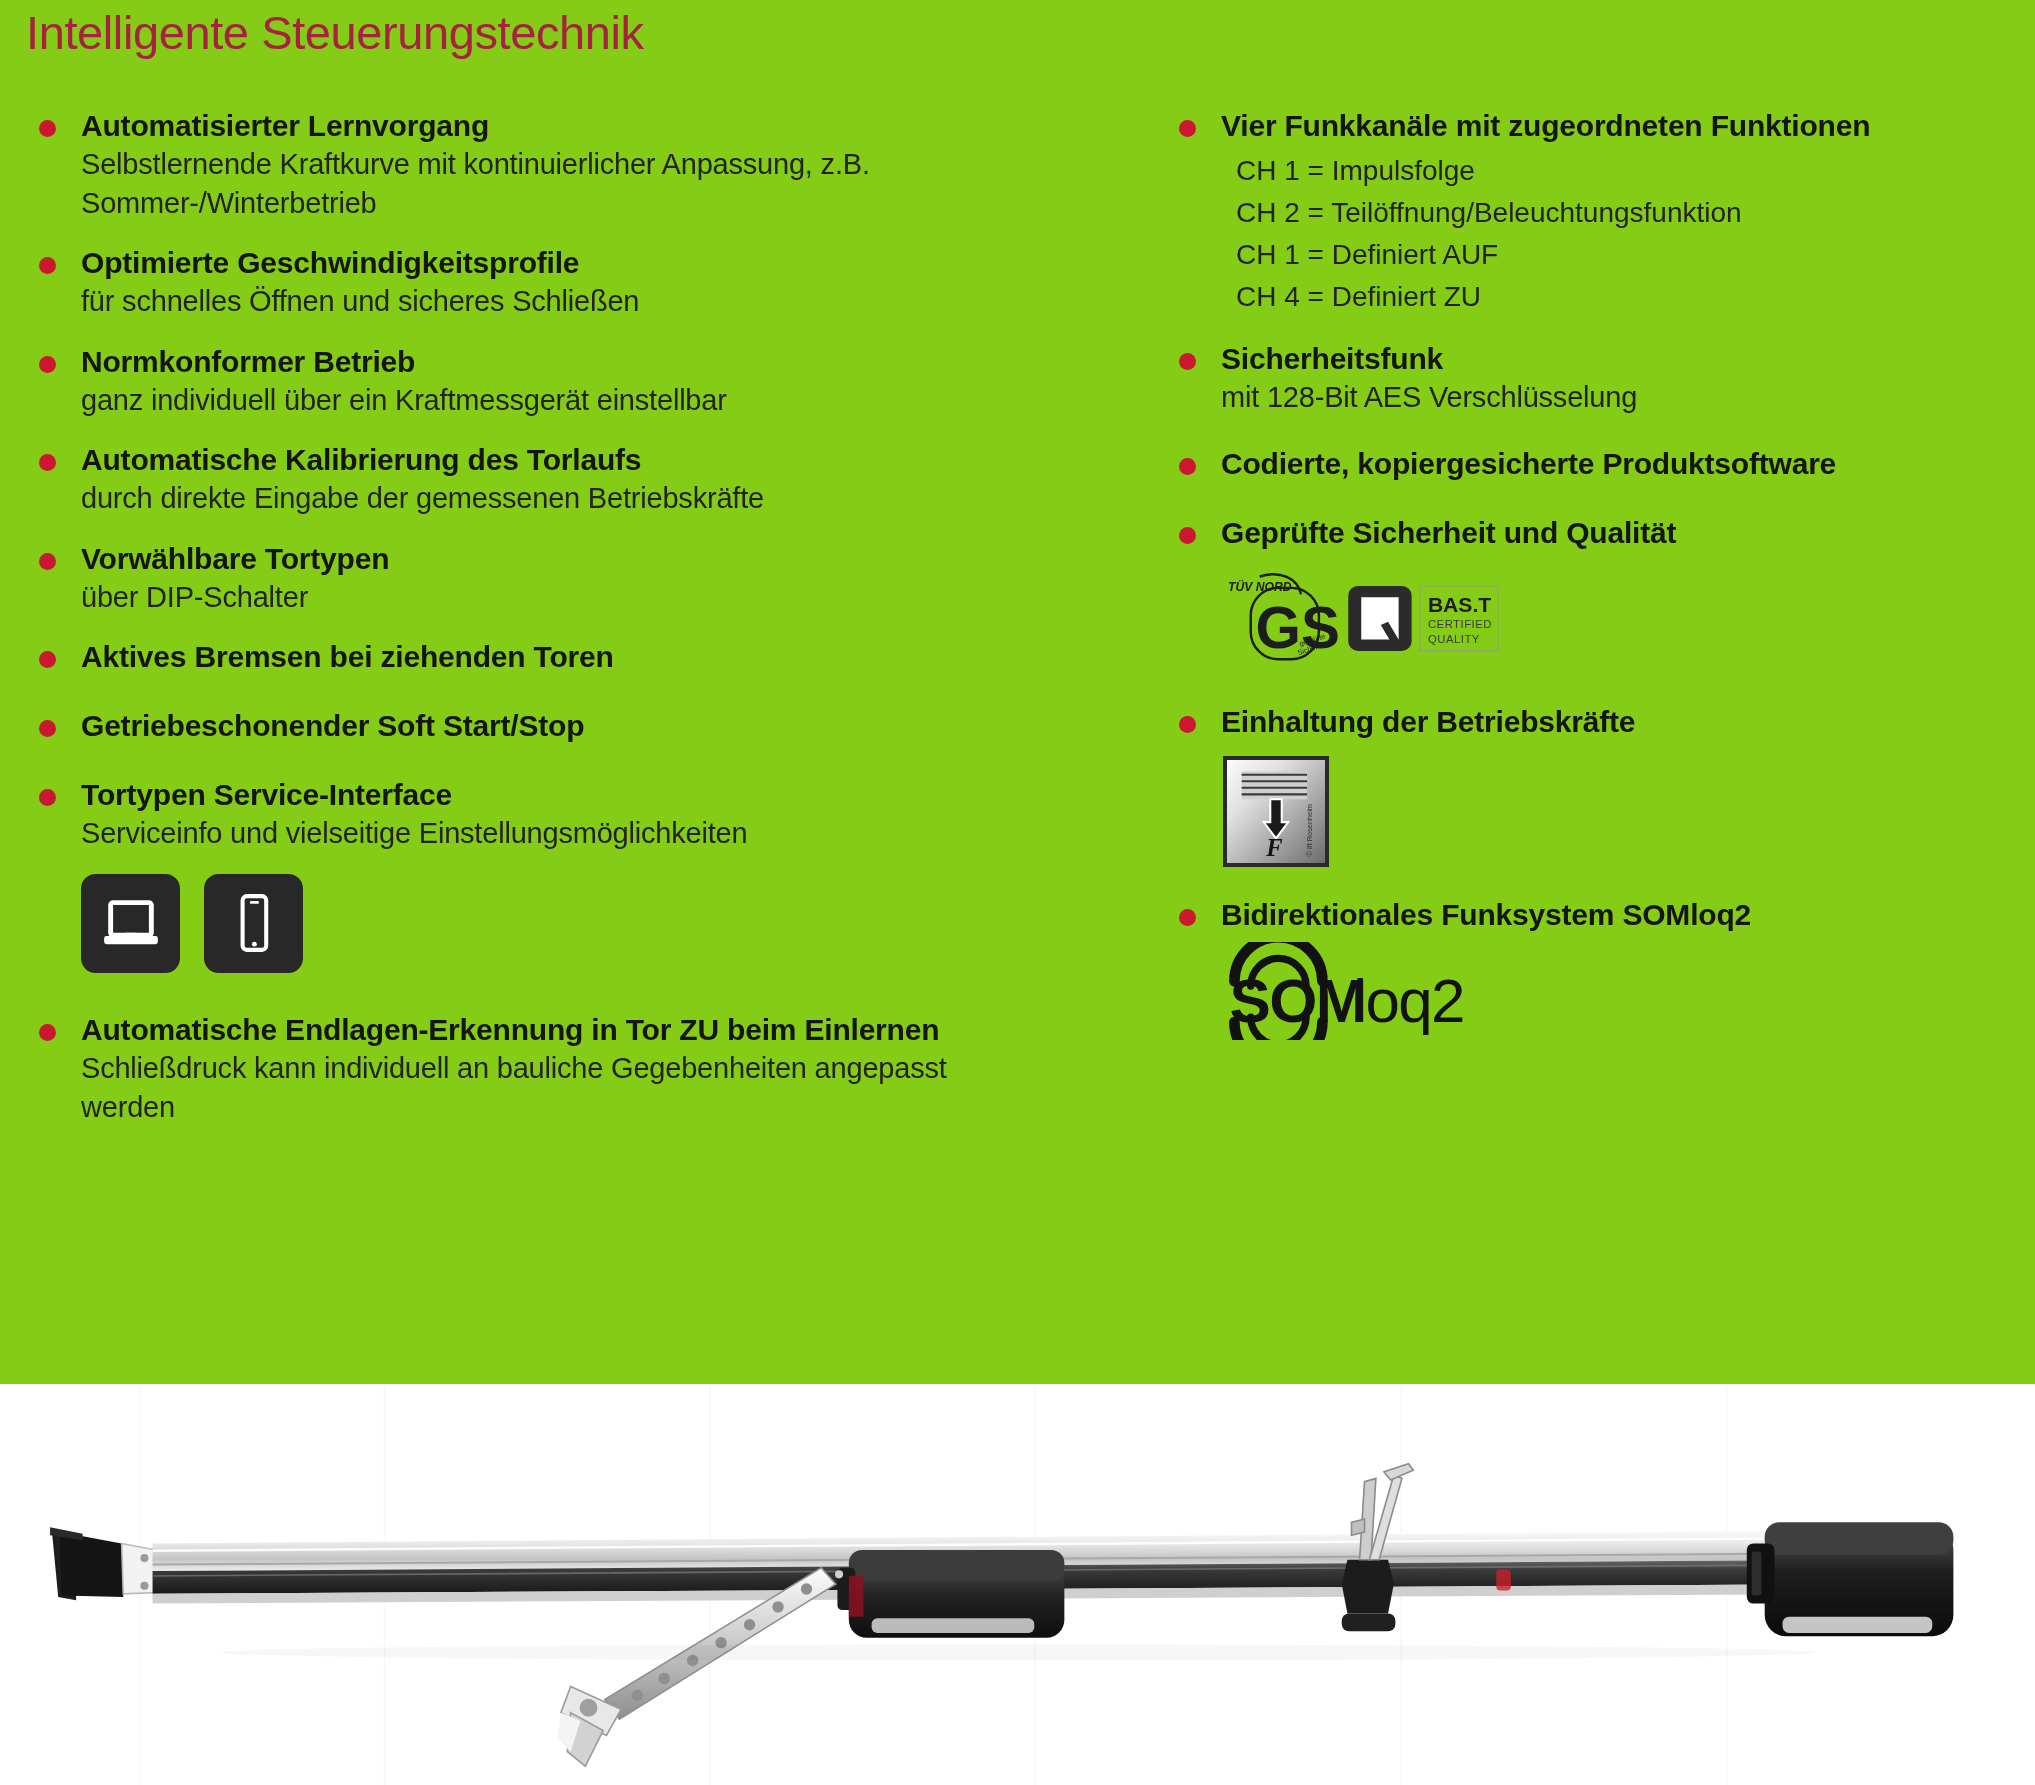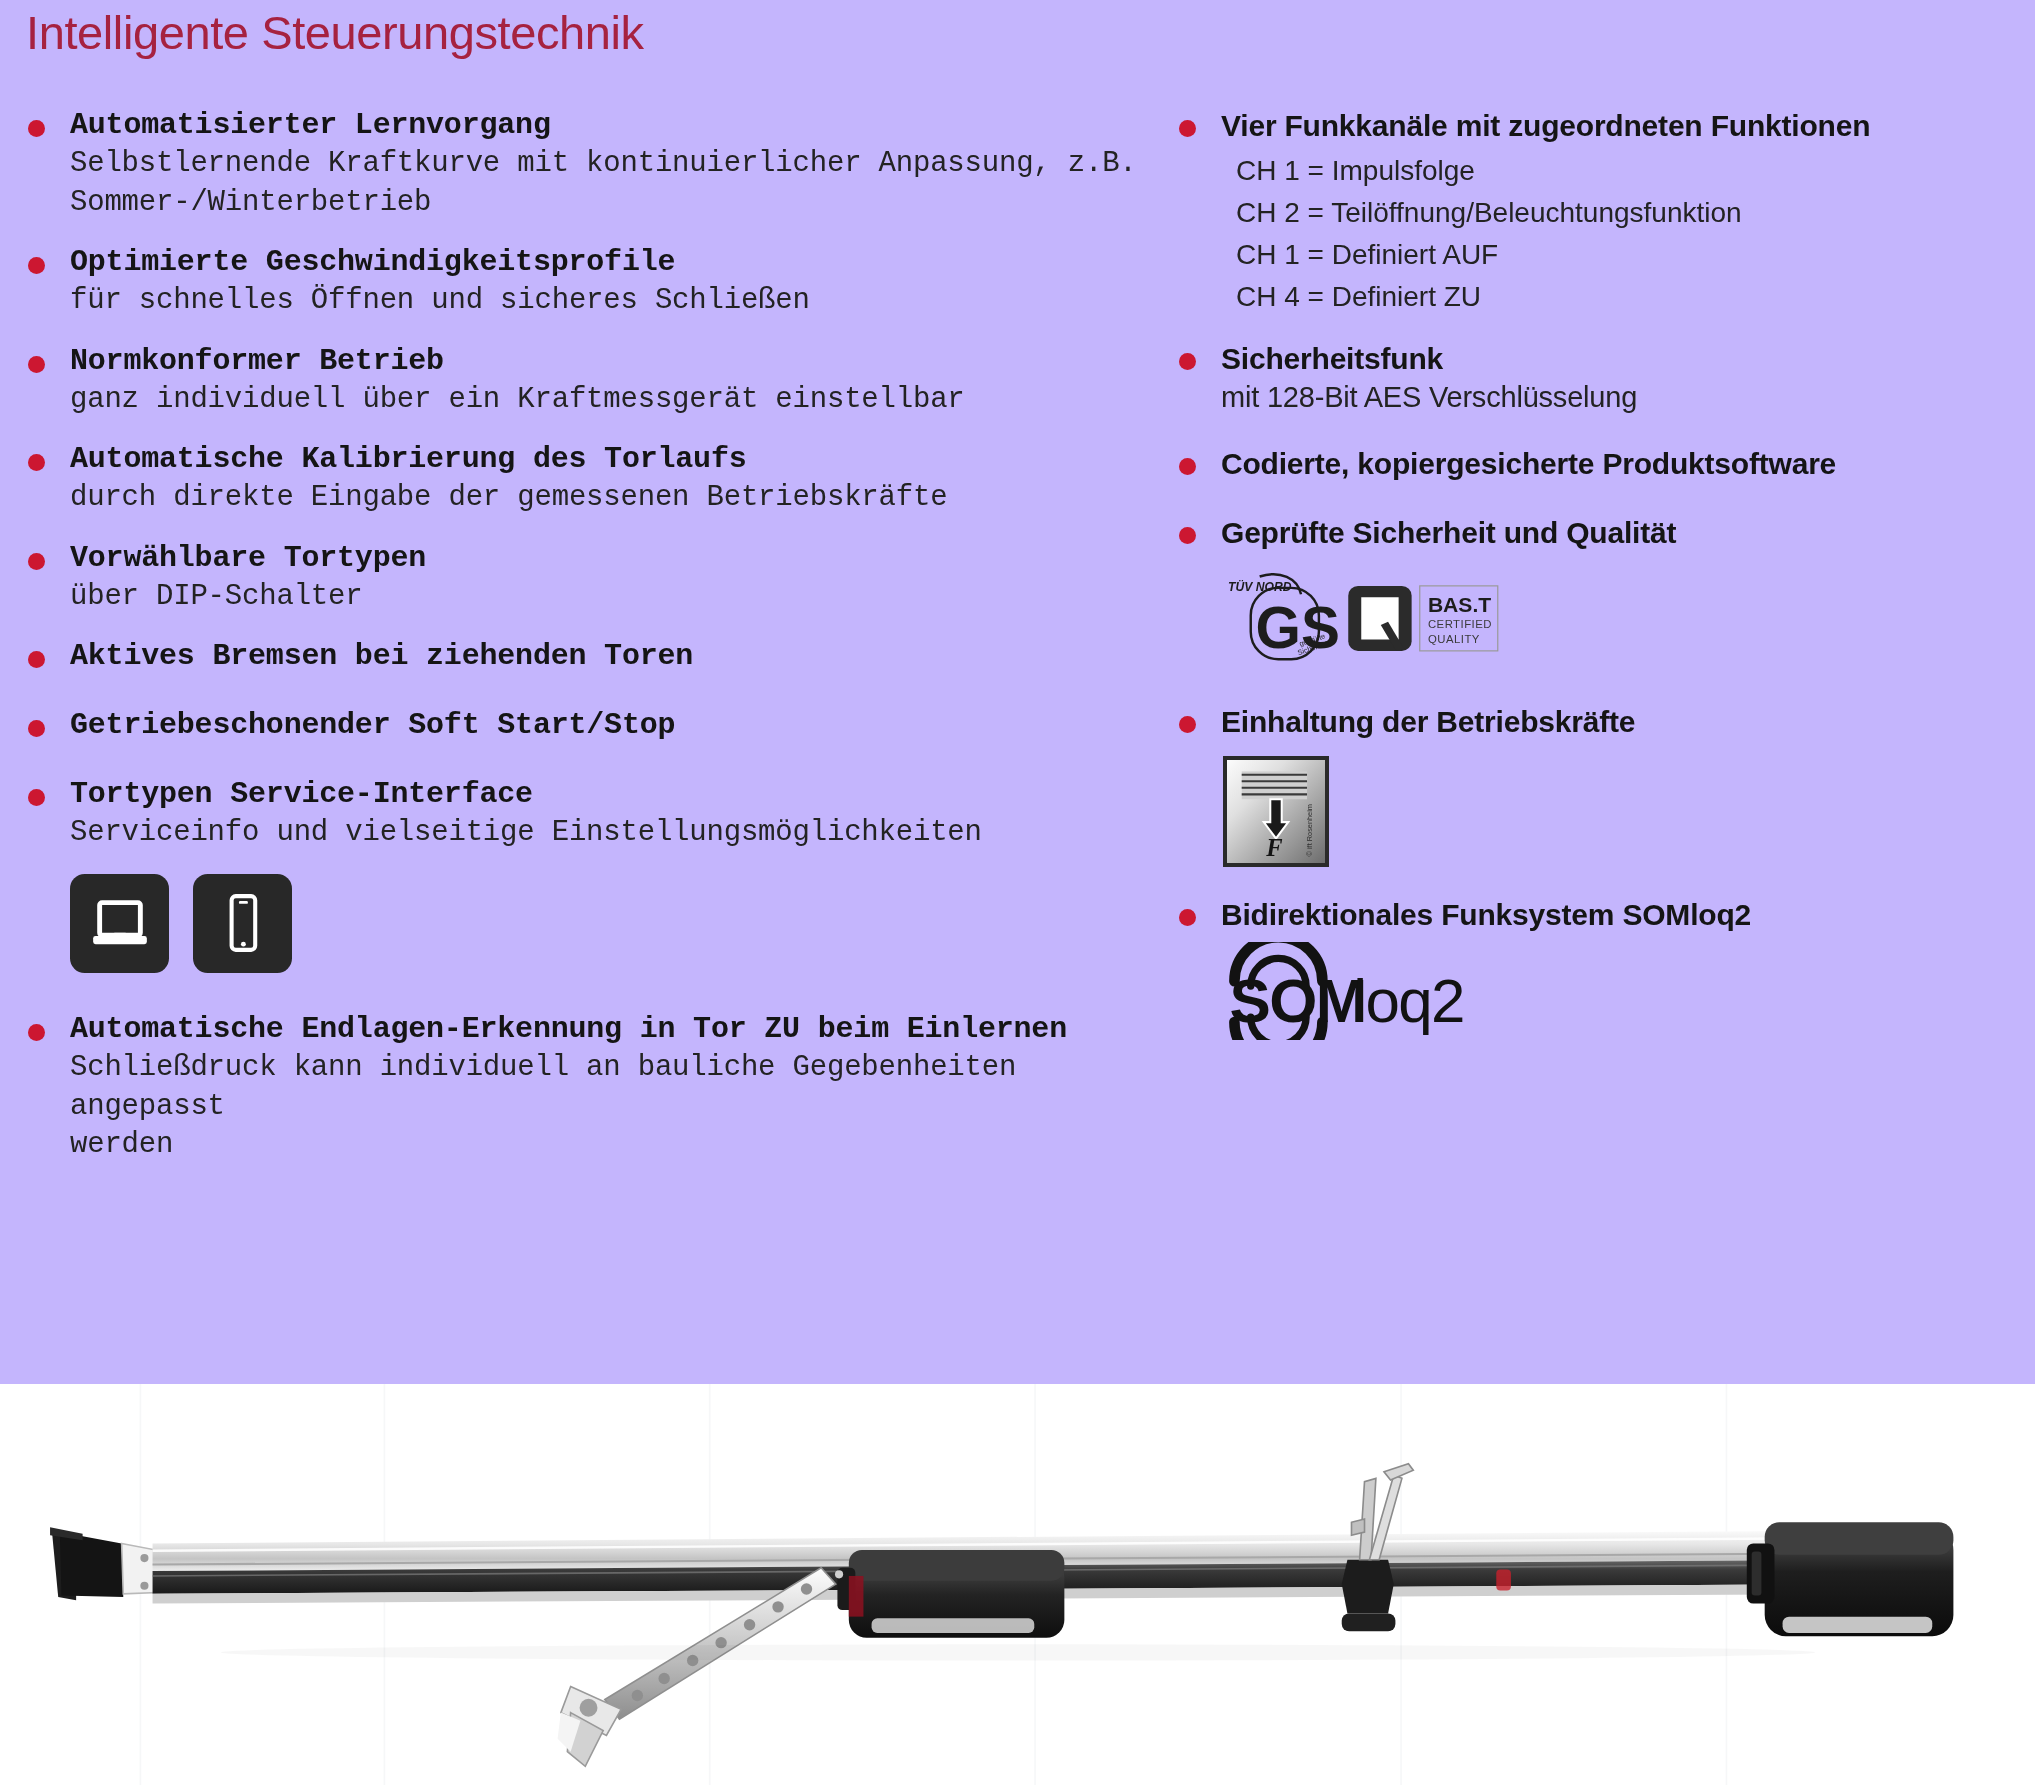--- a/index.html
+++ b/index.html
@@ -13,41 +13,41 @@
     position: relative;
     font-family: "Liberation Sans", sans-serif;
     color: #1a1a1a;
     overflow: hidden;
   }
 
   .page {
     position: relative;
     width: 2036px;
     height: 1786px;
-    background: #c4b5fd;
+    background: #84cc16;
   }
 
   
   .page-title {
     position: absolute;
     left: 26px;
     top: 4.9px;
     font-size: 47px;
     font-weight: 400;
     letter-spacing: -0.4px;
     color: #a62240;
     white-space: nowrap;
   }
 
   
   .col {
     position: absolute;
     top: 106px;
   }
-  .col-left  { left: 24px;   width: 1140px; font-family: Liberation Mono, monospace; }
+  .col-left  { left: 35px;   width: 1140px; }
   .col-right { left: 1175px; width: 851px; }
 
   
   .item {
     position: relative;
     padding-left: 46px;
     margin-bottom: 21px;
   }
   .bullet-dot {
     position: absolute;

